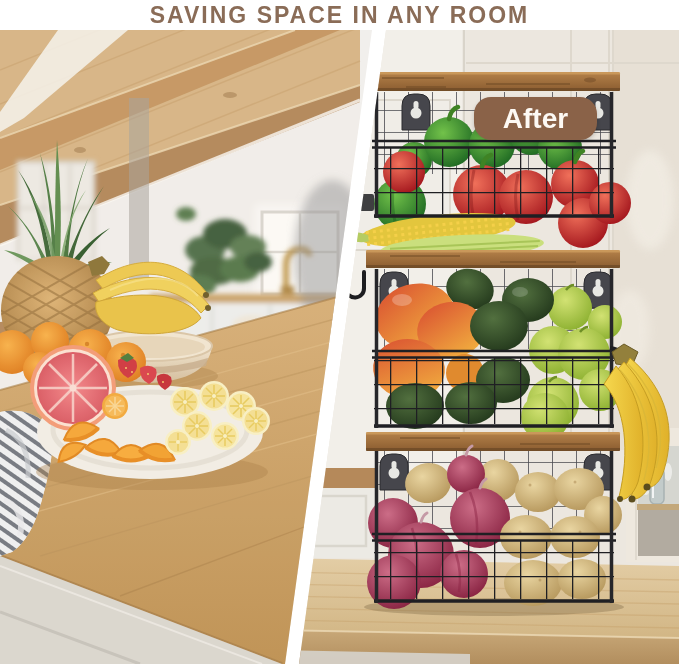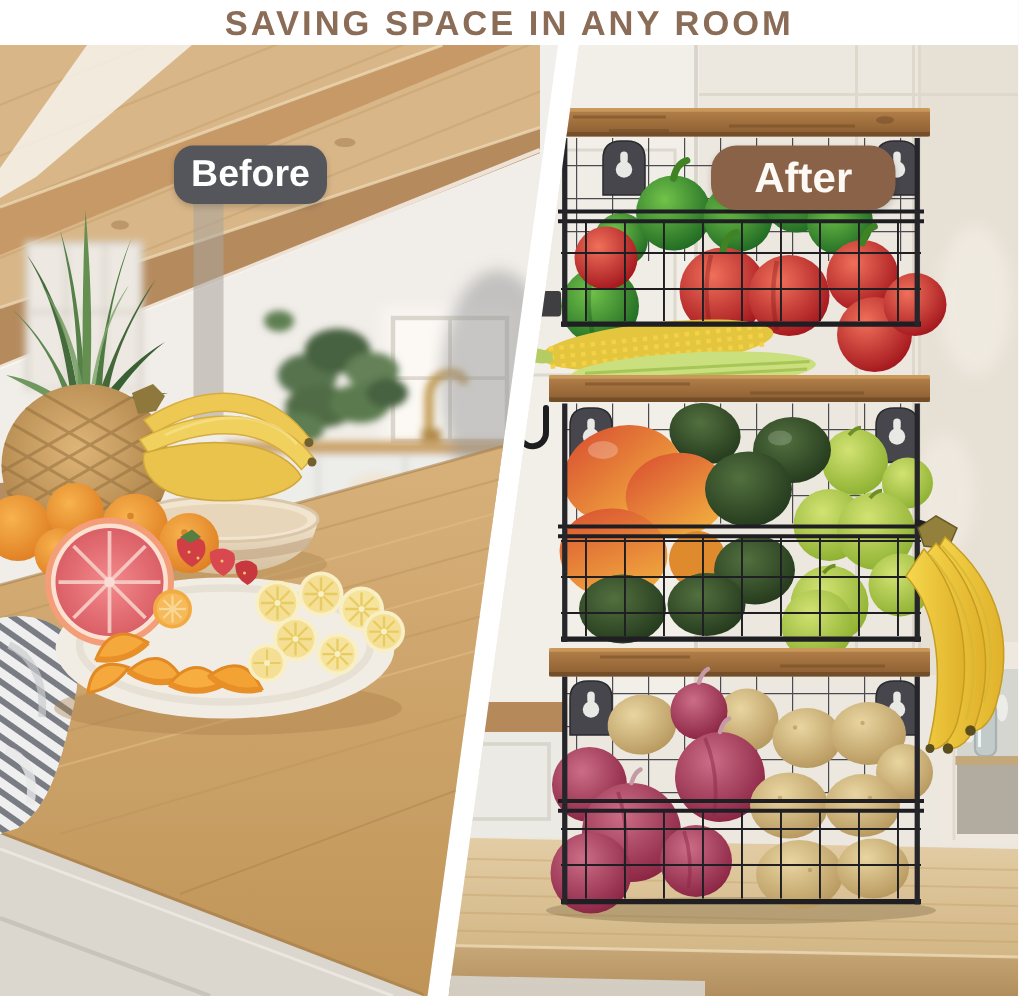--- a/index.html
+++ b/index.html
@@ -699,21 +699,18 @@
           <path d="M628,364 C660,396 666,432 656,468"></path>
           <path d="M620,370 C650,404 654,444 644,480"></path>
         </g>
         <circle cx="647" cy="487" r="3.5" fill="#5c4d1d"></circle>
         <circle cx="632" cy="499" r="3.5" fill="#5c4d1d"></circle>
         <circle cx="620" cy="499" r="3" fill="#5c4d1d"></circle>
       </g>
     </svg>
     </div>
 
-    <div class="pill pill-before">
-      <span>Before</span>
-    </div>
     <div class="pill pill-after">
       <span>After</span>
     </div>
 
   </div>
 </div>
 
 </body></html>

